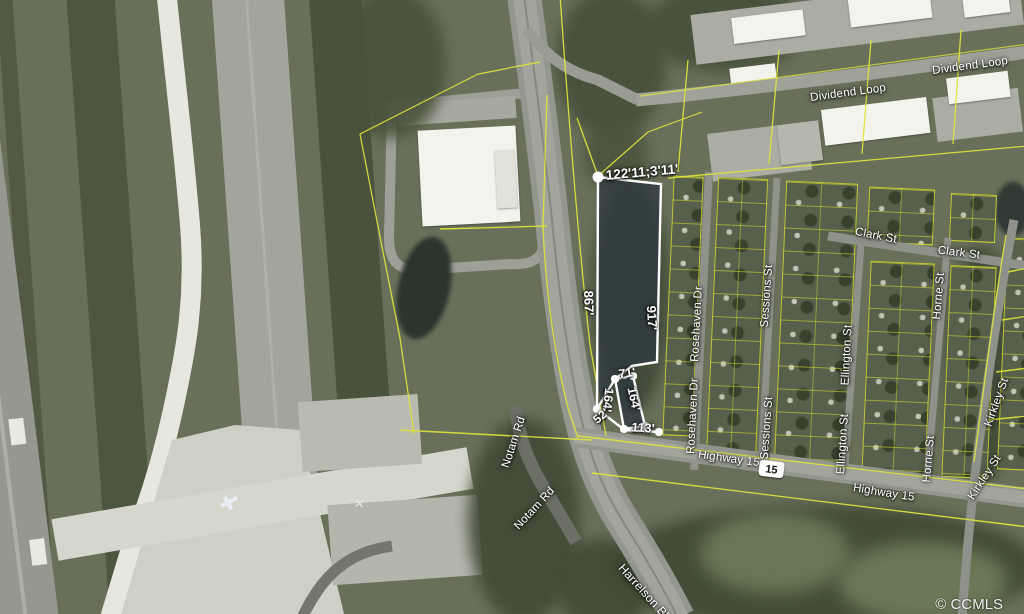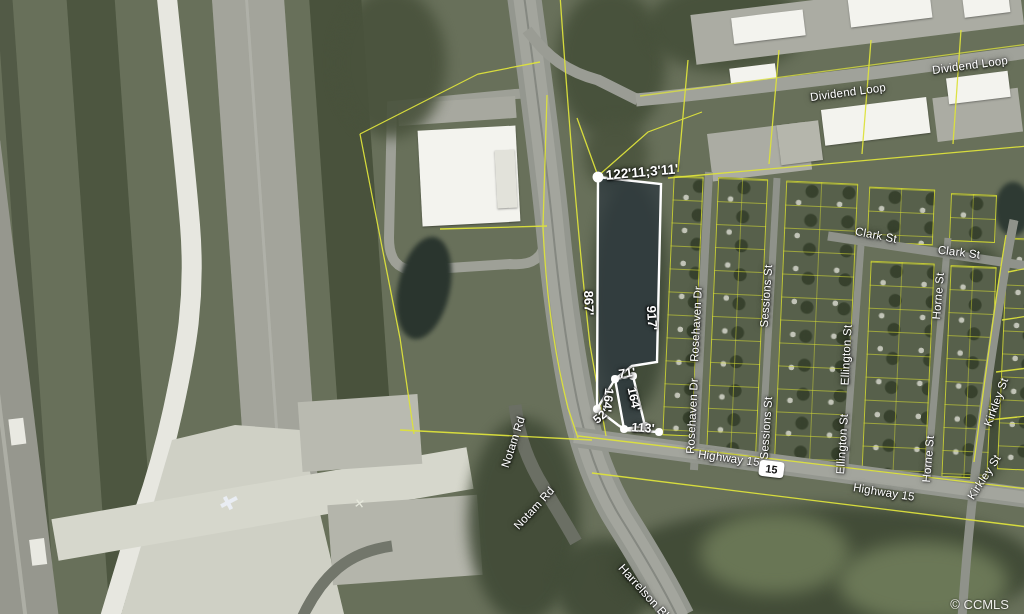--- a/index.html
+++ b/index.html
@@ -34,21 +34,21 @@
     position:absolute;color:#fff;font-weight:bold;font-size:12.5px;white-space:nowrap;
     text-shadow:0 1px 2px rgba(0,0,0,.95),0 0 3px rgba(0,0,0,.85),0 0 5px rgba(0,0,0,.6);
     transform:translate(-50%,-50%);
   }
   #shield{
     position:absolute;left:759px;top:461px;width:25px;height:16px;border-radius:4px;
     background:#fff;color:#111;font-weight:bold;font-size:11px;line-height:16px;text-align:center;
     box-shadow:0 1px 2px rgba(0,0,0,.6);transform:rotate(7deg);
   }
   #attribution{
-    position:absolute;right:15px;bottom:2px;color:#f0f0ec;font-size:13px;
+    position:absolute;right:21px;bottom:2px;color:#f0f0ec;font-size:15px;
     text-shadow:0 0 2px rgba(0,0,0,.9);
   }
   .mark{position:absolute;color:#e6e8dc;font-size:13px;transform:rotate(8deg);}
   .plane{position:absolute;background:#e9edf3;filter:blur(.4px);}
 </style>
 </head>
 <body>
 
 <div id="stage">
 

